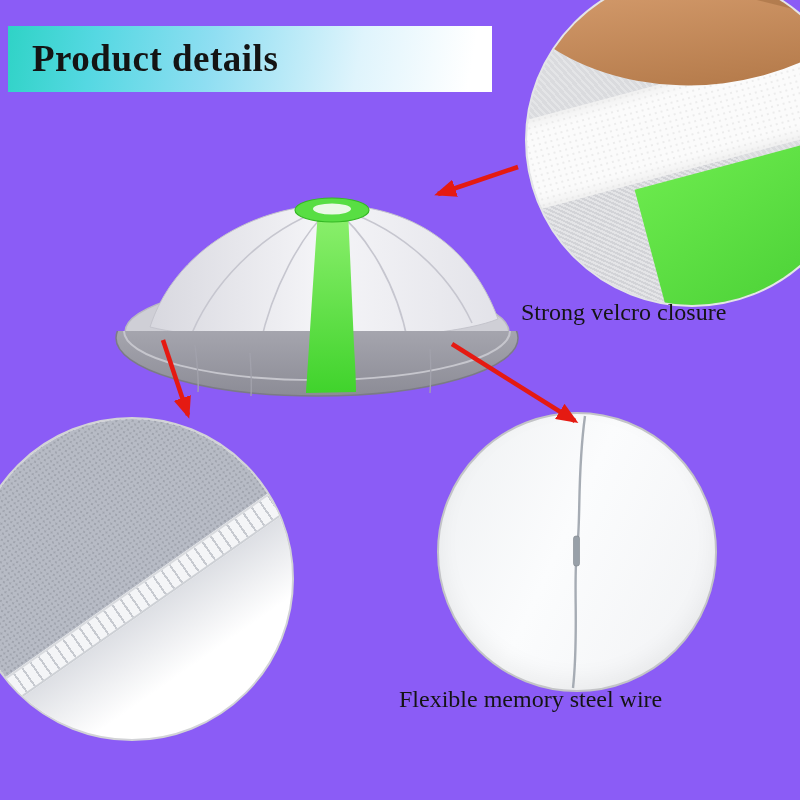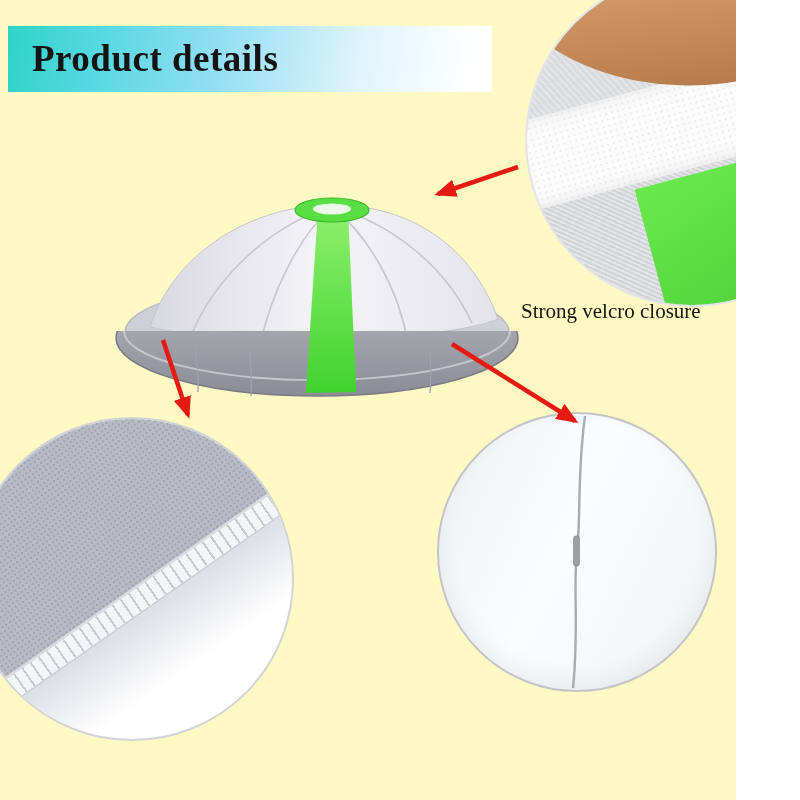--- a/index.html
+++ b/index.html
@@ -1,16 +1,16 @@
 <!DOCTYPE html>
 <html style="--banner-teal: #2fd3c6; --banner-cyan: #8fdef2; --cape-green: #57de41; --cape-green-dark: #3cc52c; --cape-silver: #ececf1; --brim-gray: #97979f; --arrow-red: #e51a12; --flesh: #d39a6b; --mesh-gray: #b7bbc5; --text: #141414;"><head>
 <meta charset="utf-8">
 <style>
   html,body{margin:0;padding:0;background:#fff;}
-  .stage{position:relative;width:736px;height:800px;background:#fef9c3;overflow:hidden;
+  .stage{position:relative;width:800px;height:800px;background:#8b5cf6;overflow:hidden;
          font-family:"Liberation Serif", serif;color:var(--text,#141414);}
 
   
   .banner{position:absolute;left:8px;top:26px;width:484px;height:66px;
     background:linear-gradient(100deg,var(--banner-teal,#2fd3c6) 0%,#55d8e2 18%,
                var(--banner-cyan,#8fdef2) 42%,#dff4fc 72%,#ffffff 95%);}
   .banner .title{position:absolute;left:24px;top:0;height:66px;line-height:66px;
     font-size:37px;font-weight:bold;letter-spacing:.5px;}
 
   
@@ -53,21 +53,21 @@
     background-image:repeating-linear-gradient(90deg,#c7cad0 0 2px,rgba(0,0,0,0) 2px 10px);}
   .c-trim .under-shadow{position:absolute;left:0;top:296px;width:100%;height:72px;
     background:linear-gradient(180deg,#dddfe4,rgba(255,255,255,0));}
 
   .c-wire{left:437px;top:412px;width:276px;height:276px;border:2px solid #c3c4c7;
     background:linear-gradient(115deg,#eef0f2,#fbfcfd 45%,#f1f2f4);
     box-shadow:inset 0 -10px 22px rgba(0,0,0,.05);}
   .c-wire svg{position:absolute;left:0;top:0;}
 
   
-  .callout-label{position:absolute;font-size:21px;white-space:nowrap;z-index:5;}
+  .callout-label{position:absolute;font-size:24px;white-space:nowrap;z-index:5;}
   .lbl-velcro{left:521px;top:299px;}
   .lbl-wire{left:399px;top:686px;}
   .lbl-trim{left:30px;top:736px;}
 </style>
 </head>
 <body>
 
 <div class="stage">
 
   <div class="banner">
@@ -150,14 +150,15 @@
       <marker id="ah" markerUnits="userSpaceOnUse" markerWidth="22" markerHeight="18" refX="18" refY="9" orient="auto">
         <path d="M0,0 L22,9 L0,18 Z" style="fill:var(--arrow-red,#e51a12)"></path>
       </marker>
     </defs>
     <line x1="518" y1="167" x2="438" y2="194" marker-end="url(#ah)"></line>
     <line x1="163" y1="340" x2="188" y2="415" marker-end="url(#ah)"></line>
     <line x1="452" y1="344" x2="575" y2="421" marker-end="url(#ah)"></line>
   </svg>
 
   <div class="callout-label lbl-velcro">Strong velcro closure</div>
+  <div class="callout-label lbl-wire">Flexible memory steel wire</div>
 
 </div>
 
 </body></html>

